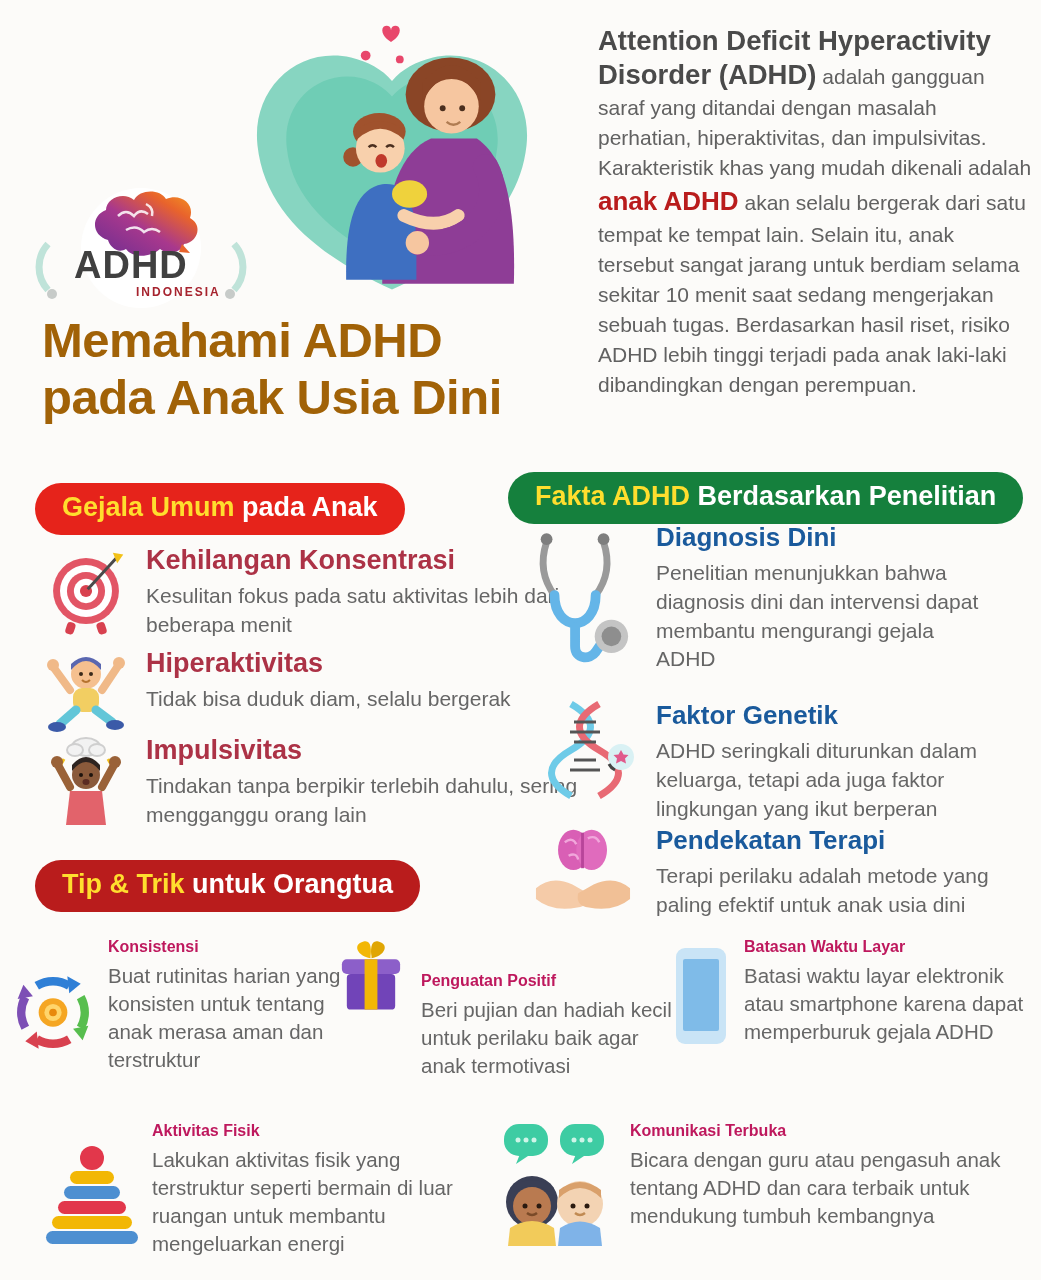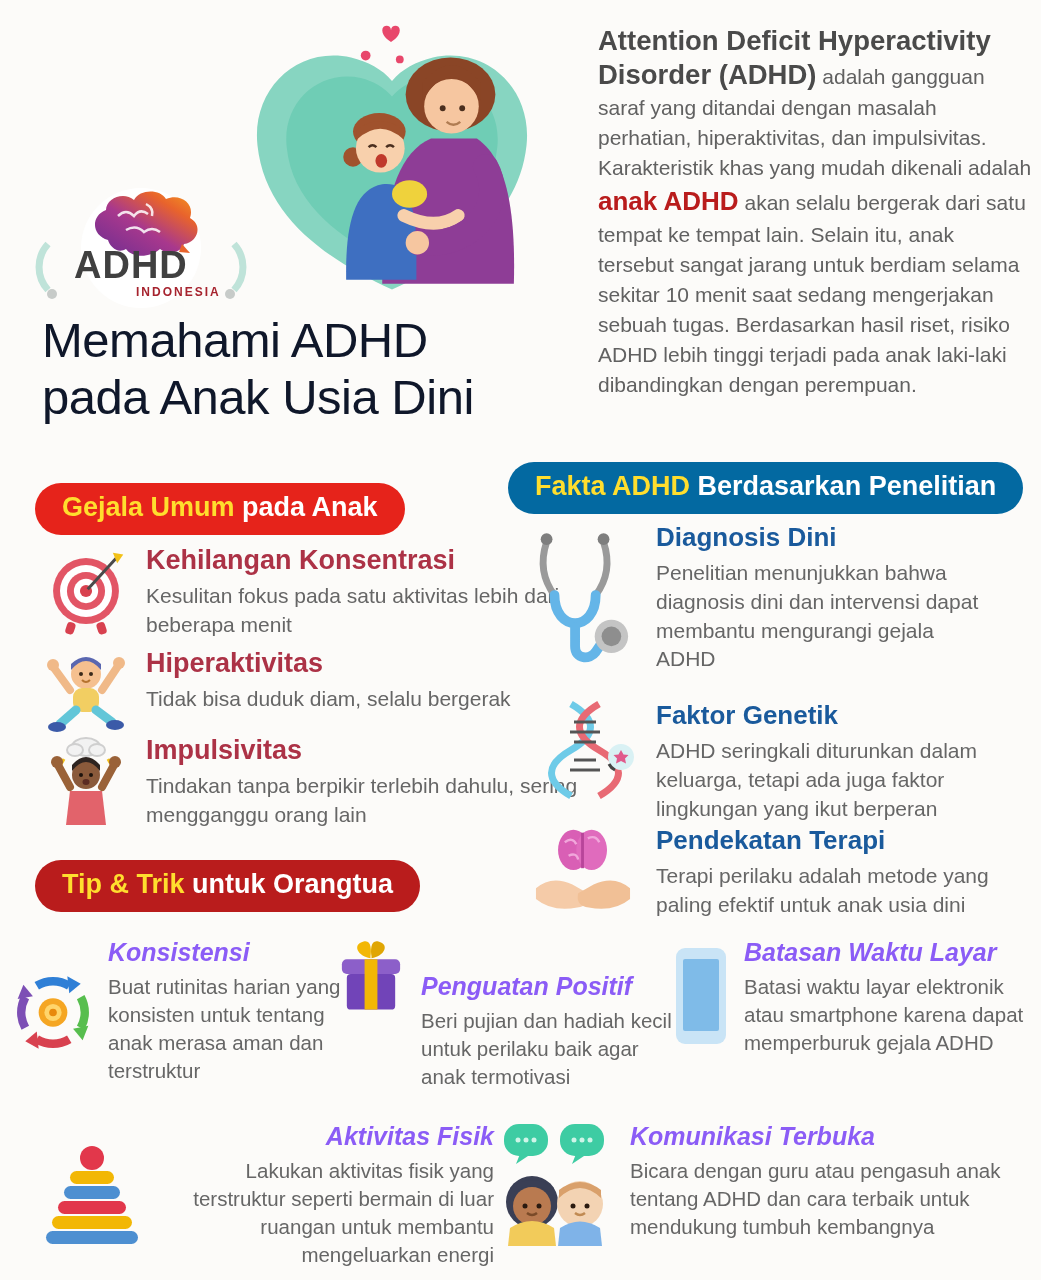--- a/index.html
+++ b/index.html
@@ -6,43 +6,43 @@
   .page{
     position:relative;width:1041px;height:1280px;background:#FCFBF9;
     font-family:"Liberation Sans",sans-serif;overflow:hidden;
   }
   
   .logo{position:absolute;left:34px;top:186px;width:214px;height:132px;}
   .logo svg{position:absolute;left:0;top:0;}
   .logo-brand{position:absolute;left:40px;top:58px;font-size:38px;font-weight:800;color:#404040;letter-spacing:1px;}
   .logo-sub{position:absolute;left:102px;top:99px;font-size:12px;font-weight:700;color:#A6232E;letter-spacing:2px;}
   
-  .page-title{position:absolute;left:42px;top:312px;margin:0;font-size:49px;line-height:1.16;font-weight:400;color:#0f172a;letter-spacing:-0.5px;}
+  .page-title{position:absolute;left:42px;top:312px;margin:0;font-size:49px;line-height:1.16;font-weight:700;color:#a16207;letter-spacing:-0.5px;}
   .page-title span{display:block;}
   
   .hero{position:absolute;left:236px;top:6px;width:312px;height:298px;}
   
   .intro{position:absolute;left:598px;top:24px;width:436px;margin:0;font-size:21px;line-height:1.43;color:#616161;}
   .intro-h{font-size:27.5px;font-weight:800;color:#4A4A4A;line-height:1.25;}
   .intro-b{font-size:26px;font-weight:800;color:#b91c1c;}
   
   .badge{position:absolute;border-radius:999px;padding:9px 27px 12px;font-size:27px;font-weight:800;white-space:nowrap;}
   .badge .hl{color:#FFDE2E;}
   .badge .wt{color:#FFFFFF;}
   .badge-red{background:#E6231B;left:35px;top:483px;}
-  .badge-blue{background:#0369a1;left:508px;top:462px;}
+  .badge-blue{background:#15803d;left:508px;top:472px;}
   .badge-teal{background:#b91c1c;left:35px;top:860px;}
   
   .row{position:absolute;display:flex;align-items:flex-start;}
   .ic{flex:0 0 auto;display:flex;justify-content:center;}
   .tx h3{margin:0 0 6px;}
   .tx p{margin:0;font-size:21px;line-height:1.37;color:#666666;}
   .sym-t{font-size:27px;font-weight:800;color:#AC3246;}
   .fact-t{font-size:26px;font-weight:800;color:#1A5A9C;}
-  .tip-t{font-size:25px;font-weight:800;color:#8b5cf6;font-style:italic;}
+  .tip-t{font-size:16px;font-weight:800;color:#be185d;}
   .tip-d{font-size:20.5px !important;}
 </style>
 </head>
 <body>
 
 <div class="page">
 
   <div class="logo">
     <svg width="214" height="132" viewBox="0 0 214 132">
       <defs>
@@ -290,21 +290,21 @@
     <span class="ic" style="width:100px;margin-right:10px;margin-top:22px;">
       <svg width="96" height="102" viewBox="0 0 96 102">
         <circle cx="48" cy="14" r="12" fill="#E2374B"></circle>
         <rect x="26" y="27" width="44" height="13" rx="6.5" fill="#F2B705"></rect>
         <rect x="20" y="42" width="56" height="13" rx="6.5" fill="#4D8FD1"></rect>
         <rect x="14" y="57" width="68" height="13" rx="6.5" fill="#E2374B"></rect>
         <rect x="8" y="72" width="80" height="13" rx="6.5" fill="#F2B705"></rect>
         <rect x="2" y="87" width="92" height="13" rx="6.5" fill="#4D8FD1"></rect>
       </svg>
     </span>
-    <div class="tx" style="width:342px;text-align:right;">
+    <div class="tx" style="width:342px;">
       <h3 class="tip-t">Aktivitas Fisik</h3>
       <p class="tip-d">Lakukan aktivitas fisik yang terstruktur seperti bermain di luar ruangan untuk membantu mengeluarkan energi</p>
     </div>
   </div>
 
   <div class="row" style="left:496px;top:1122px;">
     <span class="ic" style="width:122px;margin-right:12px;">
       <svg width="118" height="126" viewBox="0 0 118 126">
         <rect x="6" y="2" width="44" height="32" rx="15" fill="#3ECCA3"></rect>
         <path d="M22,32 l-4,10 12,-8 Z" fill="#3ECCA3"></path>

